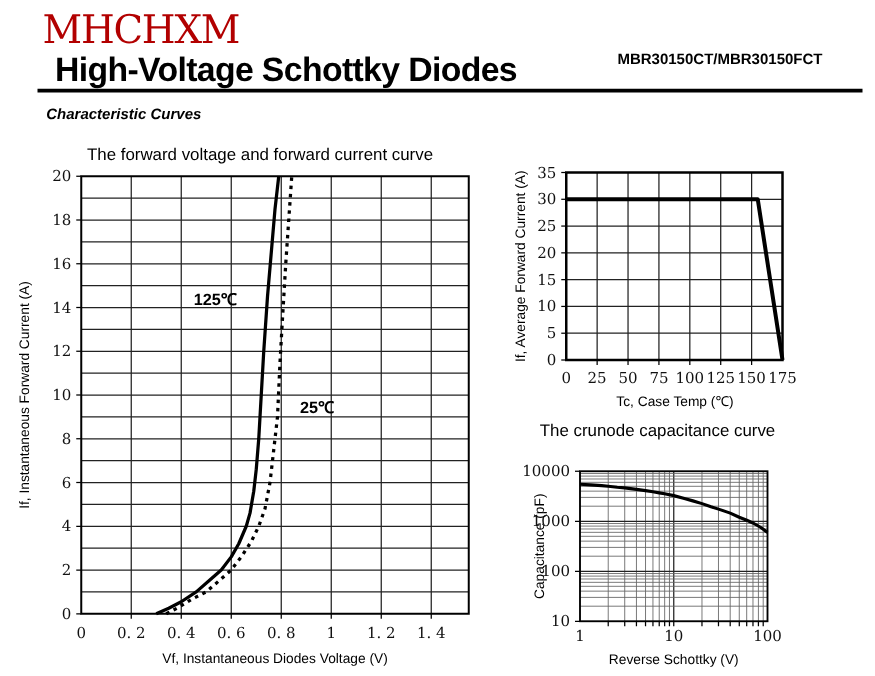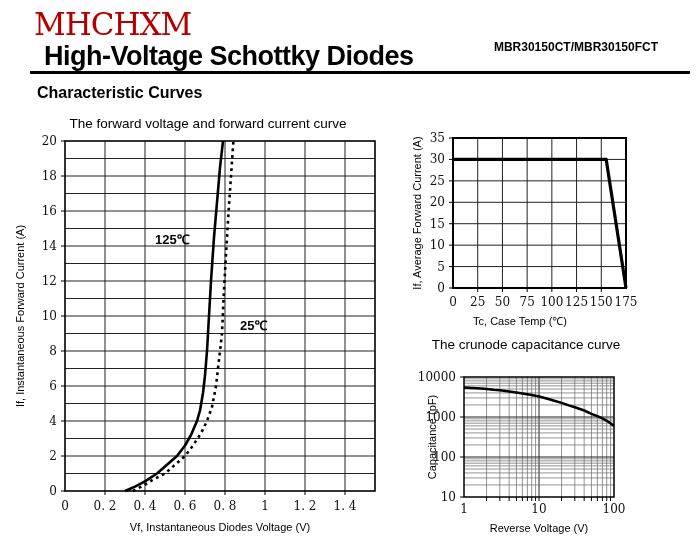--- a/index.html
+++ b/index.html
@@ -4,21 +4,21 @@
 <style>
   html,body{margin:0;padding:0;background:#fff;}
   #page{position:relative;width:700px;height:541px;background:#ffffff;overflow:hidden;
         font-family:"Liberation Sans", sans-serif;color:#000;}
   .abs{position:absolute;}
   #logo{left:34px;top:6px;font-family:"DejaVu Serif", serif;font-weight:normal;
         font-size:31px;letter-spacing:-1px;transform:scaleY(1.02);}
   #main-title{left:44px;top:41px;font-size:27px;font-weight:bold;letter-spacing:-0.5px;}
   #part-number{right:42px;top:40px;font-size:12px;font-weight:bold;}
   #header-rule{left:30px;top:71px;width:660px;height:3px;background:#000;}
-  #section-heading{left:37px;top:84px;font-size:16px;font-weight:bold;}
+  #section-heading{left:37px;top:84px;font-size:12px;font-weight:bold;font-style:italic;}
   .chart-title{font-size:13.5px;font-weight:normal;white-space:nowrap;transform:translateX(-50%);}
   .axis-label{font-size:11px;white-space:nowrap;transform:translate(-50%,-50%);}
   .axis-label.vert{transform:translate(-50%,-50%) rotate(-90deg);}
   svg{position:absolute;left:0;top:0;width:700px;height:541px;}
   svg text{font-family:"DejaVu Serif", serif;font-size:12px;fill:#111;}
   svg text.ann{font-family:"Liberation Sans", sans-serif;font-size:13px;font-weight:bold;fill:#000;}
 </style>
 </head>
 <body>
 
@@ -29,24 +29,24 @@
   <div class="abs" id="part-number">MBR30150CT/MBR30150FCT</div>
   <div class="abs" id="header-rule"></div>
   <div class="abs" id="section-heading">Characteristic Curves</div>
 
   <div class="abs chart-title" style="left:208px;top:116px;">The forward voltage and forward current curve</div>
   <div class="abs chart-title" style="left:526px;top:337px;">The crunode capacitance curve</div>
 
   <div class="abs axis-label" style="left:220px;top:527px;">Vf, Instantaneous Diodes Voltage (V)</div>
   <div class="abs axis-label vert" style="left:20px;top:316px;">If, Instantaneous Forward Current (A)</div>
 
-  <div class="abs axis-label" style="left:520px;top:320px;">Tc, Case Temp (℃)</div>
+  <div class="abs axis-label" style="left:540px;top:320px;">Tc, Case Temp (℃)</div>
   <div class="abs axis-label vert" style="left:417px;top:213px;">If, Average Forward Current (A)</div>
 
-  <div class="abs axis-label" style="left:539px;top:528px;">Reverse Voltage (V)</div>
+  <div class="abs axis-label" style="left:539px;top:528px;">Reverse Schottky (V)</div>
   <div class="abs axis-label vert" style="left:432px;top:437px;">Capacitance (pF)</div>
 
   <svg id="charts" viewBox="0 0 700 541">
     <g>
         <g>
           <line x1="105" y1="141" x2="105" y2="491" stroke="#222" stroke-width="1"></line>
           <line x1="145" y1="141" x2="145" y2="491" stroke="#222" stroke-width="1"></line>
           <line x1="185" y1="141" x2="185" y2="491" stroke="#222" stroke-width="1"></line>
           <line x1="225" y1="141" x2="225" y2="491" stroke="#222" stroke-width="1"></line>
           <line x1="265" y1="141" x2="265" y2="491" stroke="#222" stroke-width="1"></line>

